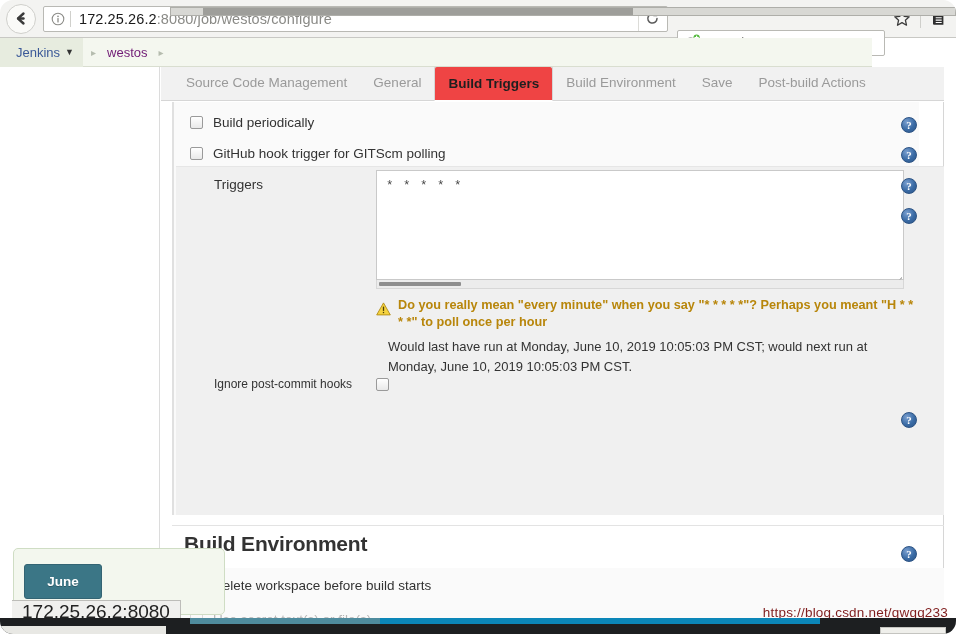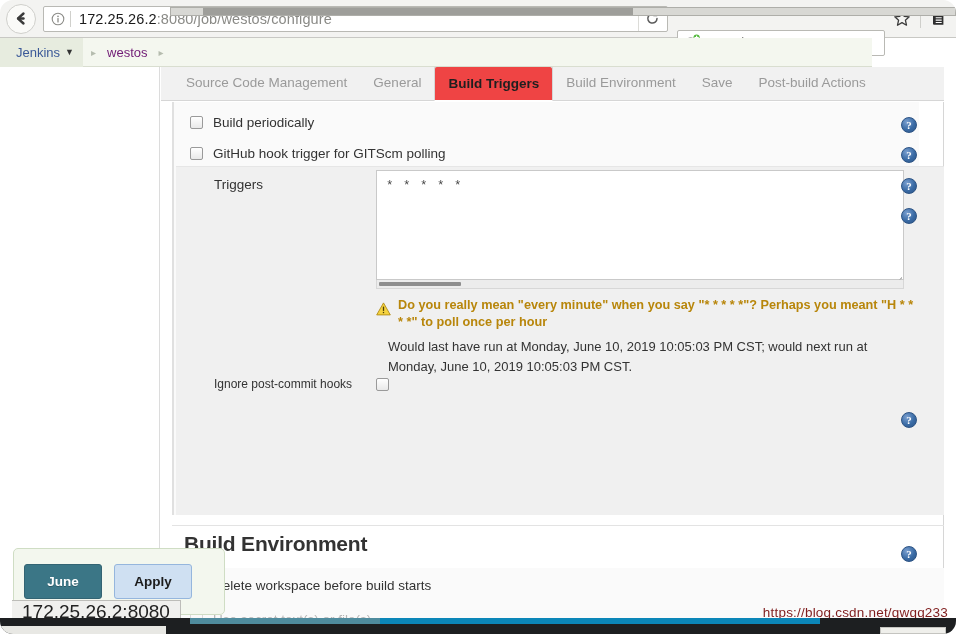--- a/index.html
+++ b/index.html
@@ -691,21 +691,20 @@
         <div class="help-icon" style="left:740px; top:76px;">?</div>
         <div class="help-icon" style="left:740px; top:106px;">?</div>
         <div class="help-icon" style="left:740px; top:310px;">?</div>
         <div class="help-icon" style="left:740px; top:444px;">?</div>
       </div>
 
     </div>
 
     <div class="save-bar">
       <div class="btn btn-save">June</div>
-      <div class="btn btn-apply">Apply</div>
     </div>
 
   </div>
 
   <div class="watermark">https://blog.csdn.net/qwqq233</div>
 
   <div class="status-tip">172.25.26.2:8080</div>
 
   <div class="os-bar">
     <div class="os-accent-a"></div>

